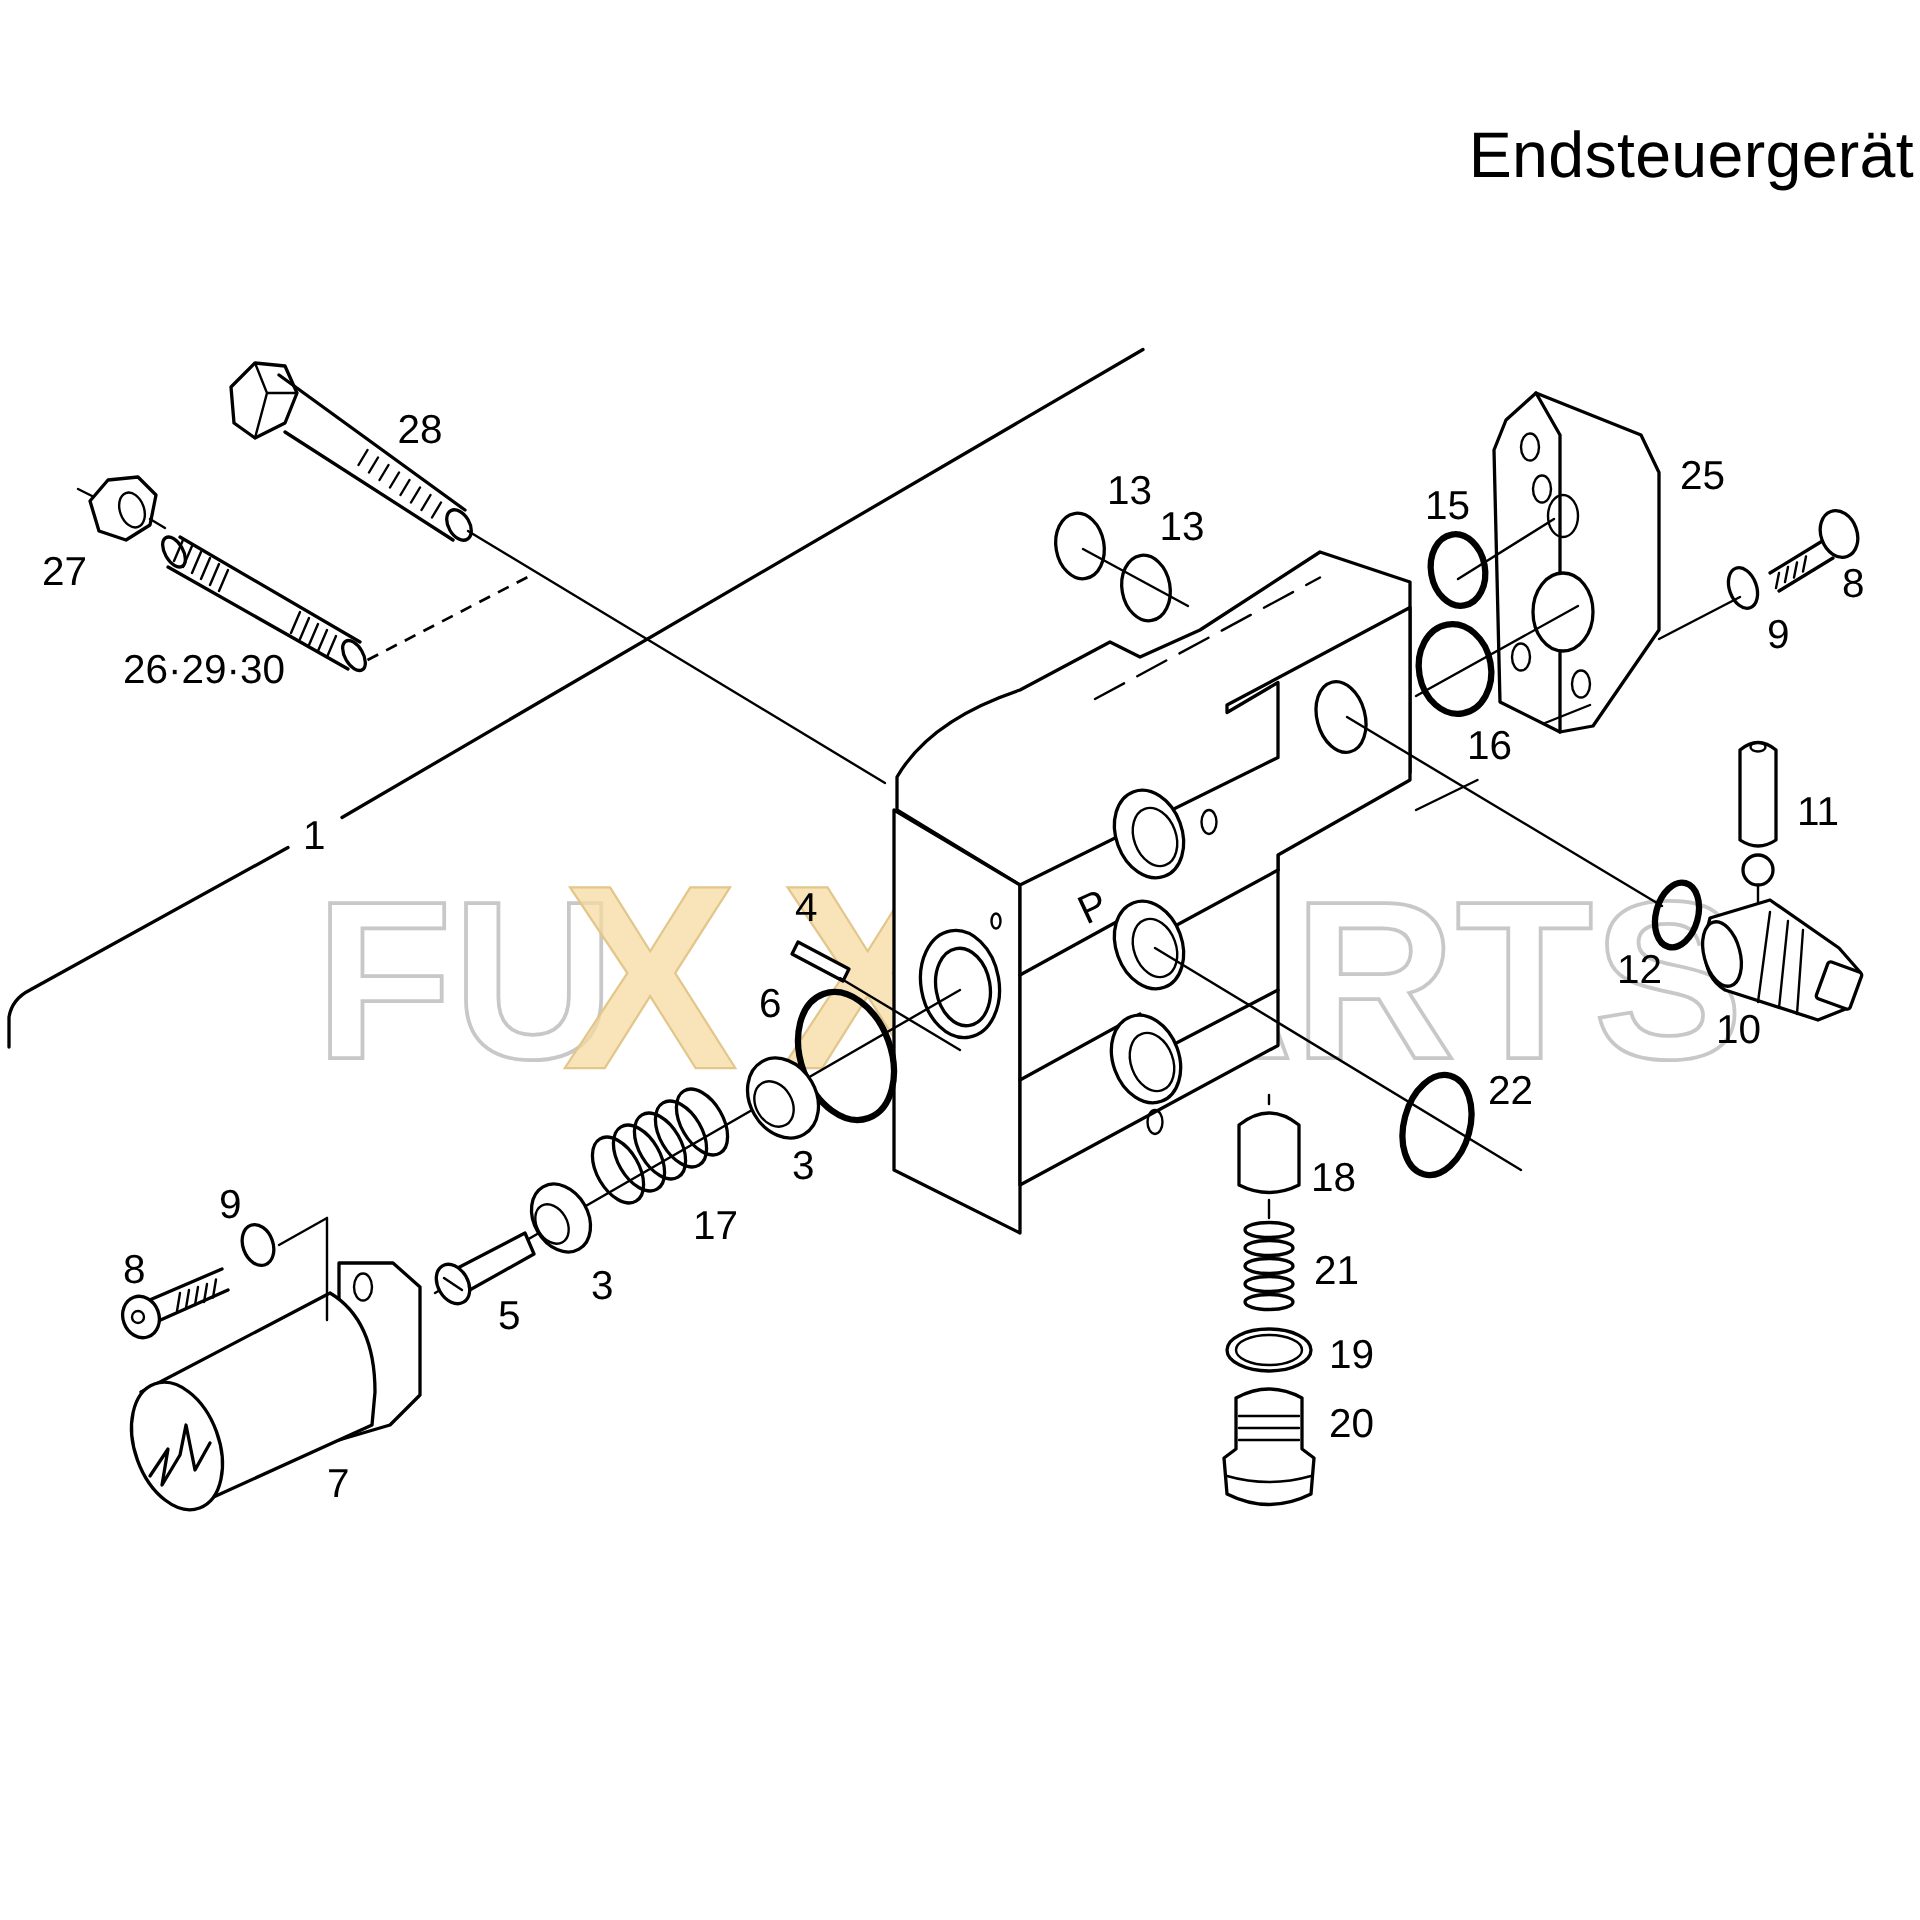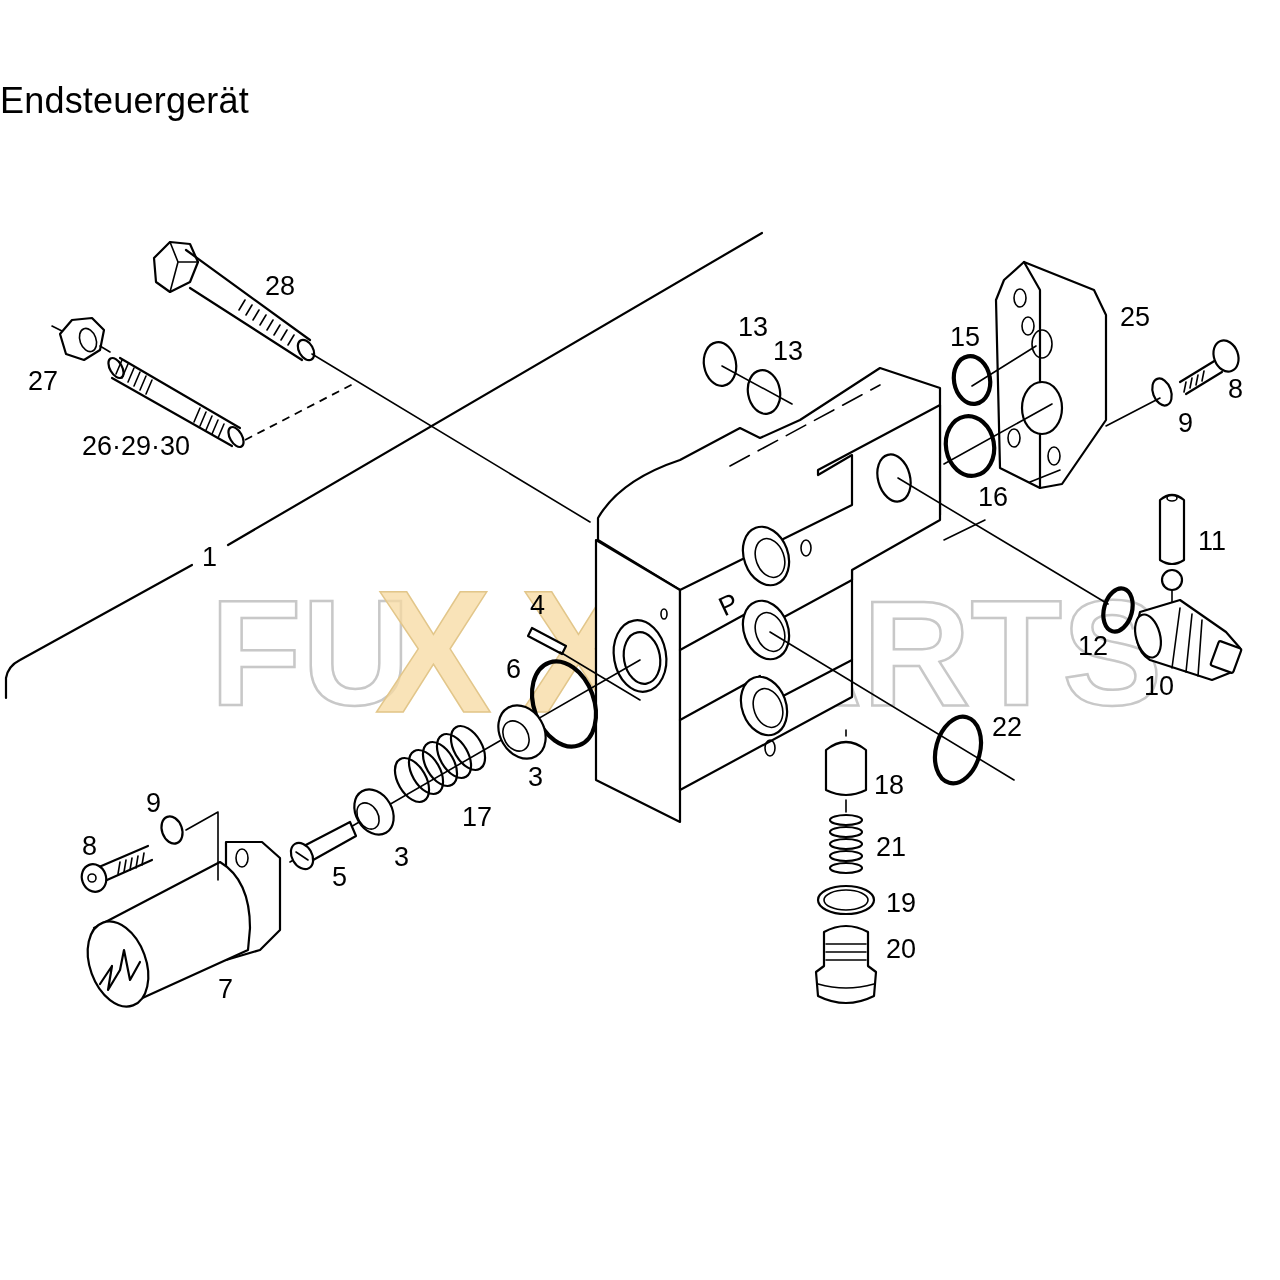--- a/index.html
+++ b/index.html
@@ -1,19 +1,19 @@
 <!DOCTYPE html>
 <html><head>
 <meta charset="utf-8">
 <style>
   html, body { margin: 0; padding: 0; background: #ffffff; }
   body { width: 1280px; height: 1280px; position: relative; overflow: hidden;
          font-family: "Liberation Sans", sans-serif; color: #000; }
-  #page-title { position: absolute; top: 80px; left: 0; width: 1276px; text-align: left;
-                font-size: 36px; font-weight: normal; margin: 0; letter-spacing: 0.2px; }
+  #page-title { position: absolute; top: 80px; left: 0; width: 1276px; text-align: right;
+                font-size: 43px; font-weight: normal; margin: 0; letter-spacing: 0.2px; }
   svg#diagram { position: absolute; left: 0; top: 0; width: 1280px; height: 1280px; }
   .ln { fill: none; stroke: #000; stroke-width: 2.2; stroke-linecap: round; stroke-linejoin: round; }
   .thin { fill: none; stroke: #000; stroke-width: 1.6; stroke-linecap: round; }
   .dash { fill: none; stroke: #000; stroke-width: 1.8; stroke-dasharray: 8 6; }
   .bold { fill: none; stroke: #000; stroke-width: 4.2; }
   .face { fill: #ffffff; stroke: #000; stroke-width: 2.2; stroke-linejoin: round; }
   .callout { font-family: "Liberation Sans", sans-serif; font-size: 27px; fill: #000; }
   .wm-outline { font-family: "Liberation Sans", sans-serif; font-size: 150px; font-weight: bold;
                 fill: none; stroke: #c8c8c8; stroke-width: 2.5; }
   .wm-x { font-family: "Liberation Sans", sans-serif; font-size: 175px; font-weight: bold;

